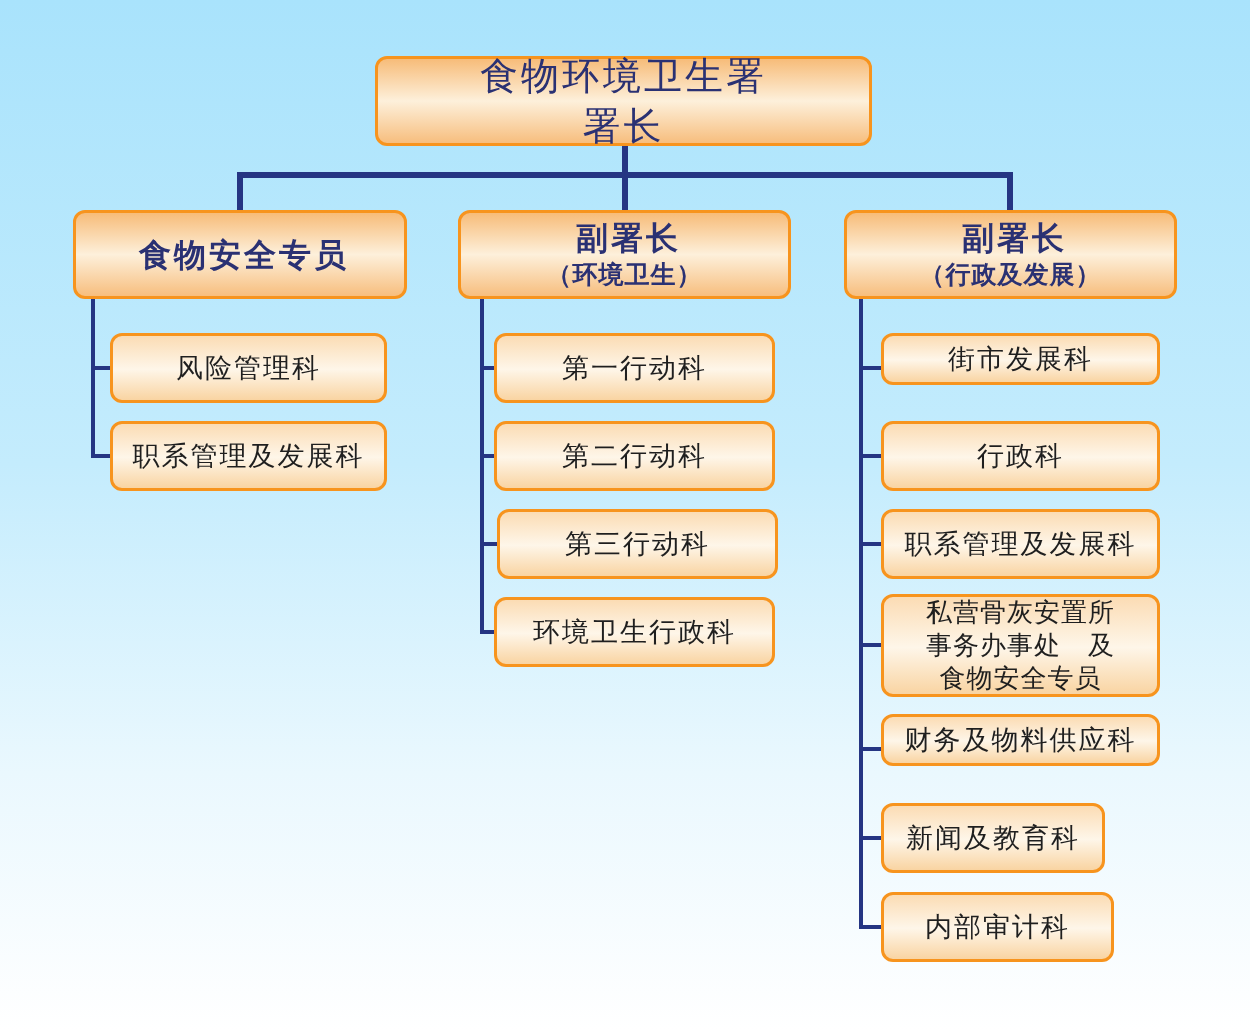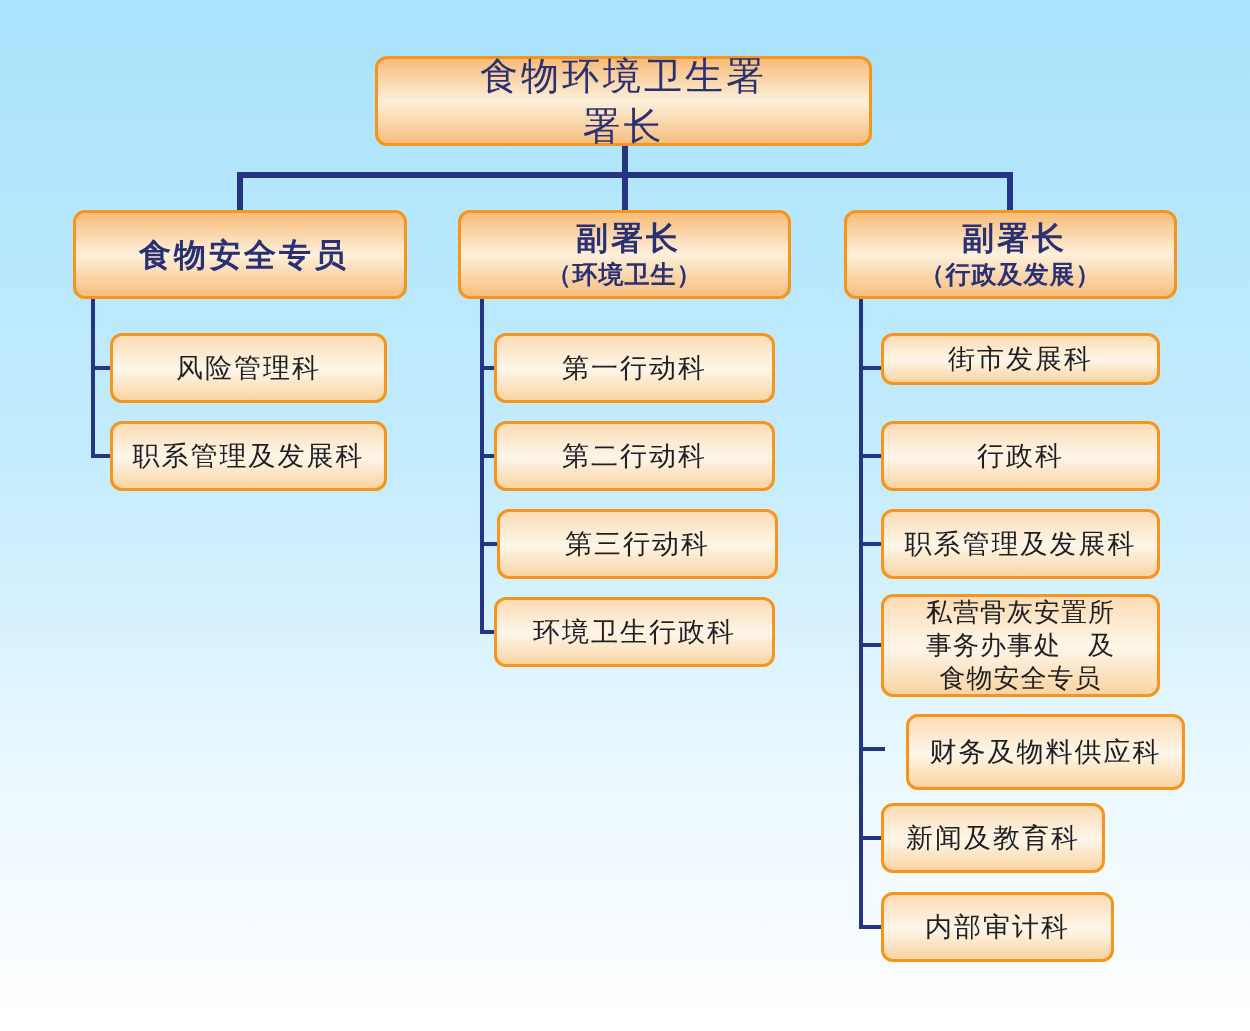--- a/index.html
+++ b/index.html
@@ -101,21 +101,21 @@
     <div>行政科</div>
   </div>
   <div class="box child" style="left:881px;top:509px;width:279px;height:70px">
     <div>职系管理及发展科</div>
   </div>
   <div class="box child multi" style="left:881px;top:594px;width:279px;height:103px">
     <div>私营骨灰安置所</div>
     <div>事务办事处　及</div>
     <div>食物安全专员</div>
   </div>
-  <div class="box child" style="left:906px;top:714px;width:279px;height:76px">
+  <div class="box child" style="left:881px;top:714px;width:279px;height:52px">
     <div>财务及物料供应科</div>
   </div>
   <div class="box child" style="left:881px;top:803px;width:224px;height:70px">
     <div>新闻及教育科</div>
   </div>
   <div class="box child" style="left:881px;top:892px;width:233px;height:70px">
     <div>内部审计科</div>
   </div>
 
 </div>

